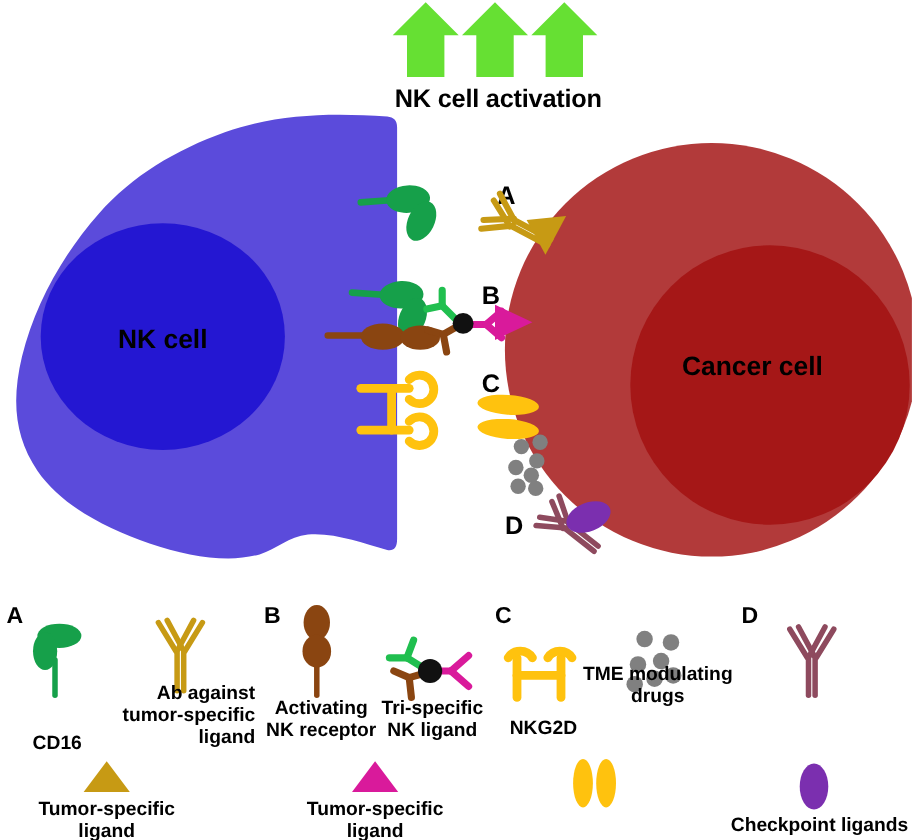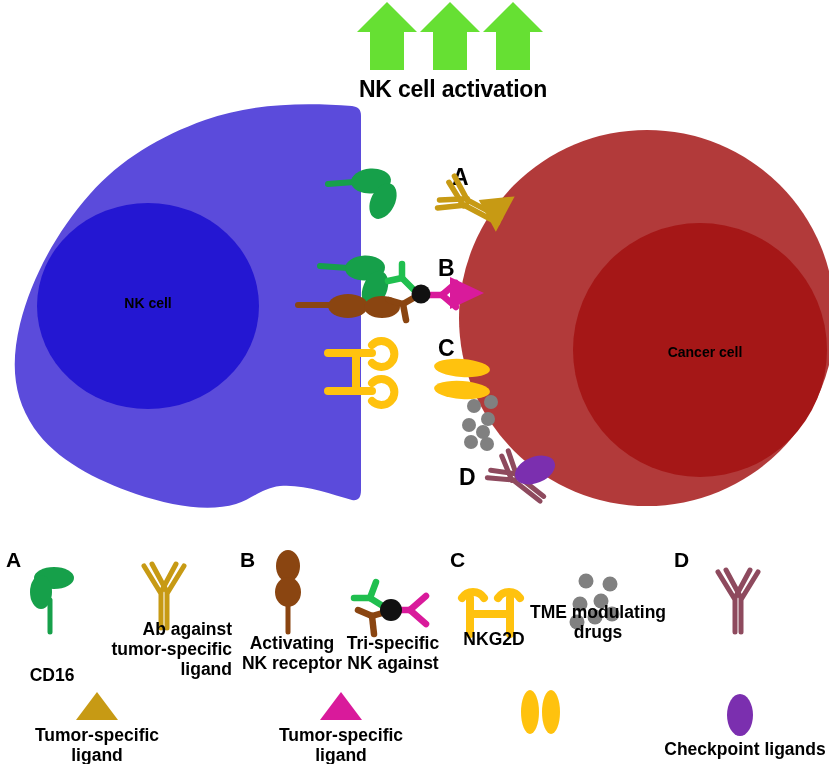--- a/index.html
+++ b/index.html
@@ -7,21 +7,21 @@
     width:829px;height:764px;
     background:#ffffff;
     font-family:"Liberation Sans", sans-serif;
     color:#000000;
     overflow:hidden;
     position:relative;
   }
   #stage{position:absolute;left:0;top:0;width:829px;height:764px;}
   .abs{position:absolute;}
   .ttl-activation{font-size:23px;font-weight:bold;letter-spacing:-.2px;}
-  .celllabel{font-size:14px;font-weight:bold;}
+  .celllabel{font-size:24px;font-weight:bold;}
   .marker{font-size:23px;font-weight:bold;}
   .seclabel{font-size:21px;font-weight:bold;}
   .legtext{font-size:17.5px;font-weight:bold;text-align:center;line-height:1.14;}
   svg{display:block;overflow:visible;}
 </style>
 </head>
 <body>
 
 <div id="stage">
 
@@ -48,21 +48,21 @@
       C 358,403 361,400 361,392
       L 361,18 C 361,11 358,9 352,8 Z" fill="#5B4BDB"></path>
     <ellipse cx="148" cy="208" rx="111" ry="103" fill="#2417D2"></ellipse>
   </svg>
   <div class="abs celllabel" style="left:68px;top:295px;width:160px;text-align:center;">NK cell</div>
 
   <svg class="abs" style="left:455px;top:128px;" width="380" height="384">
     <ellipse cx="192" cy="190" rx="188" ry="188" fill="#B23A3A"></ellipse>
     <ellipse cx="245" cy="222" rx="127" ry="127" fill="#A51717"></ellipse>
   </svg>
-  <div class="abs celllabel" style="left:620px;top:344px;width:170px;text-align:center;">Cancer cell</div>
+  <div class="abs celllabel" style="left:620px;top:320px;width:170px;text-align:left;">Cancer cell</div>
 
   <svg class="abs" style="left:326px;top:168px;" width="80" height="54">
     <line x1="2" y1="16" x2="28" y2="14" stroke="#16A04A" stroke-width="6" stroke-linecap="round"></line>
     <ellipse cx="45" cy="13" rx="20" ry="12.5" fill="#16A04A" transform="rotate(-4 45 13)"></ellipse>
     <ellipse cx="57" cy="33" rx="12" ry="19" fill="#16A04A" transform="rotate(26 57 33)"></ellipse>
   </svg>
 
   <svg class="abs" style="left:318px;top:252px;" width="82" height="58">
     <line x1="2" y1="14" x2="30" y2="16" stroke="#16A04A" stroke-width="6" stroke-linecap="round"></line>
     <ellipse cx="47" cy="16" rx="20" ry="12.5" fill="#16A04A" transform="rotate(-2 47 16)"></ellipse>
@@ -216,40 +216,40 @@
       </g>
       <g stroke="#D91A9B" stroke-width="6.5">
         <line x1="48" y1="30" x2="62" y2="30"></line>
         <line x1="62" y1="30" x2="78" y2="16"></line>
         <line x1="62" y1="30" x2="78" y2="44"></line>
       </g>
       <circle cx="43" cy="30" r="11" fill="#111111" stroke="none"></circle>
     </g>
   </svg>
   <div class="abs legtext" style="left:336px;top:634px;width:114px;">Tri-specific
-NK against</div>
+NK ligand</div>
 
   <svg class="abs" style="left:318px;top:690px;" width="46" height="32">
     <polygon points="23,2 44,30 2,30" fill="#D91A9B"></polygon>
   </svg>
   <div class="abs legtext" style="left:264px;top:726px;width:154px;">Tumor-specific
 ligand</div>
 
   <div class="abs seclabel" style="left:450px;top:548px;">C</div>
 
   <svg class="abs" style="left:462px;top:584px;" width="64" height="54">
     <g stroke="#FFC20E" stroke-width="8" fill="none" stroke-linecap="round">
       <line x1="8" y1="14" x2="8" y2="50"></line>
       <line x1="48" y1="14" x2="48" y2="50"></line>
       <line x1="8" y1="30" x2="48" y2="30"></line>
       <path d="M 0,14 A 13 13 0 0 1 22,14"></path>
       <path d="M 36,14 A 13 13 0 0 1 58,14"></path>
     </g>
   </svg>
-  <div class="abs legtext" style="left:444px;top:630px;width:100px;">NKG2D</div>
+  <div class="abs legtext" style="left:444px;top:652px;width:100px;">NKG2D</div>
 
   <svg class="abs" style="left:568px;top:572px;" width="60" height="60">
     <g fill="#808080">
       <circle cx="18" cy="9" r="7.5"></circle>
       <circle cx="42" cy="12" r="7.5"></circle>
       <circle cx="33" cy="29" r="7.5"></circle>
       <circle cx="12" cy="32" r="7.5"></circle>
       <circle cx="27" cy="45" r="7.5"></circle>
       <circle cx="9" cy="50" r="7.5"></circle>
       <circle cx="44" cy="42" r="7.5"></circle>

